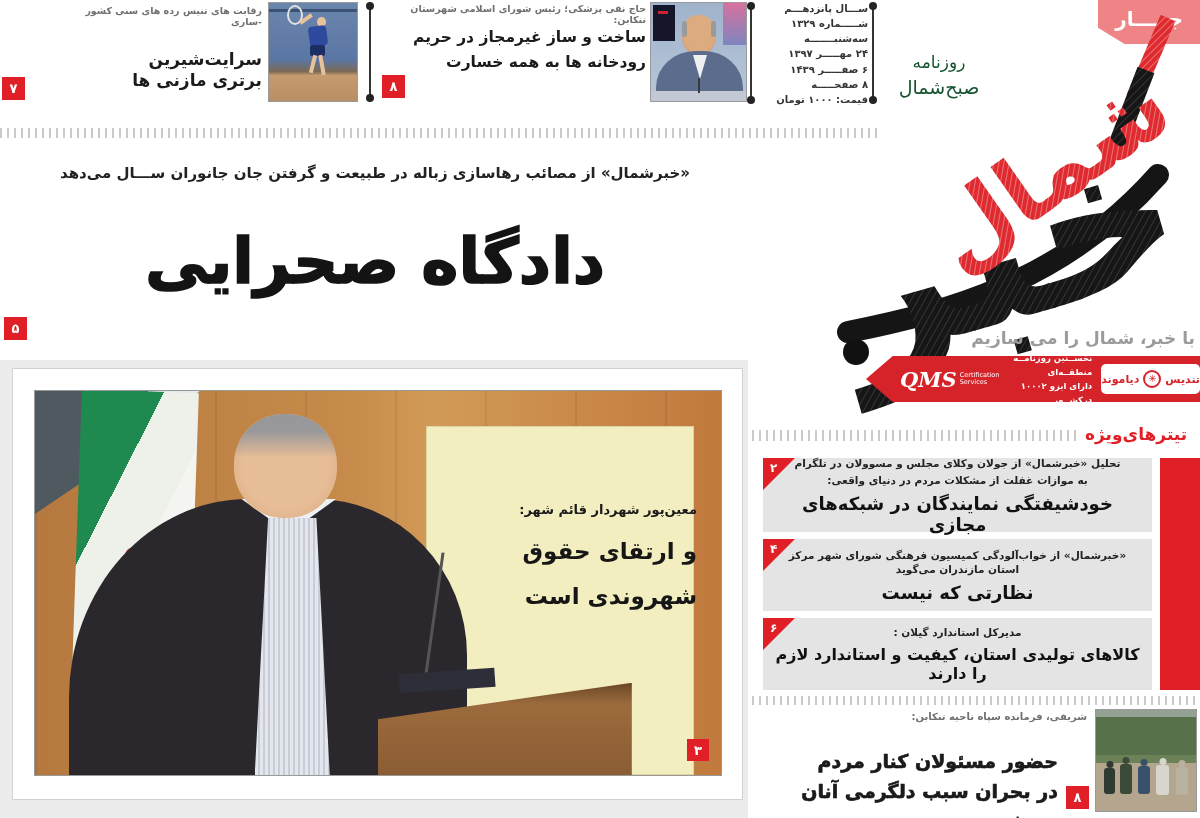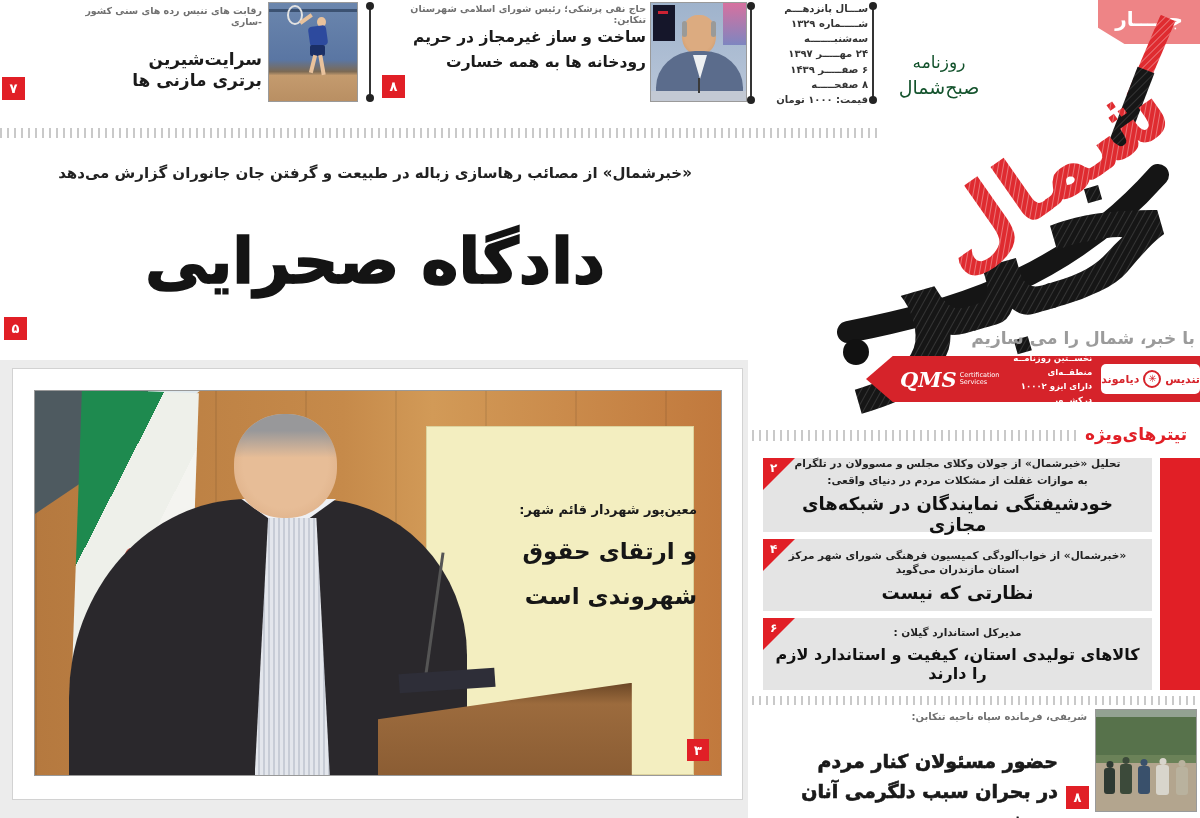--- a/index.html
+++ b/index.html
@@ -230,21 +230,21 @@
       <div class="head"></div>
     <div class="body"></div>
       <div class="shirt"></div>
       <div class="desk"></div>
       <div class="mic"></div>
   </div>
   <div class="pg" style="left:382px;top:75px;">۸</div>
 
   <div id="tick1" class="abs ticks"></div>
 
-  <div id="lead-kick" class="abs">«خبرشمال» از مصائب رهاسازی زباله در طبیعت و گرفتن جان جانوران گزارش می‌دهد</div>
+  <div id="lead-kick" class="abs">«خبرشمال» از مصائب رهاسازی زباله در طبیعت و گرفتن جان جانوران ســـال می‌دهد</div>
   <div id="lead-hl" class="abs">دادگاه صحرایی حیوانات!</div>
   <div class="pg" style="left:4px;top:317px;">۵</div>
 
   <div id="slogan" class="abs">با خبر، شمال را می سازیم</div>
   <div id="ribbon" class="abs">
     <div id="qms">
       <span class="big">QMS</span>
       <span class="sub">
         <div>Certification</div>
         <div>Services</div>

